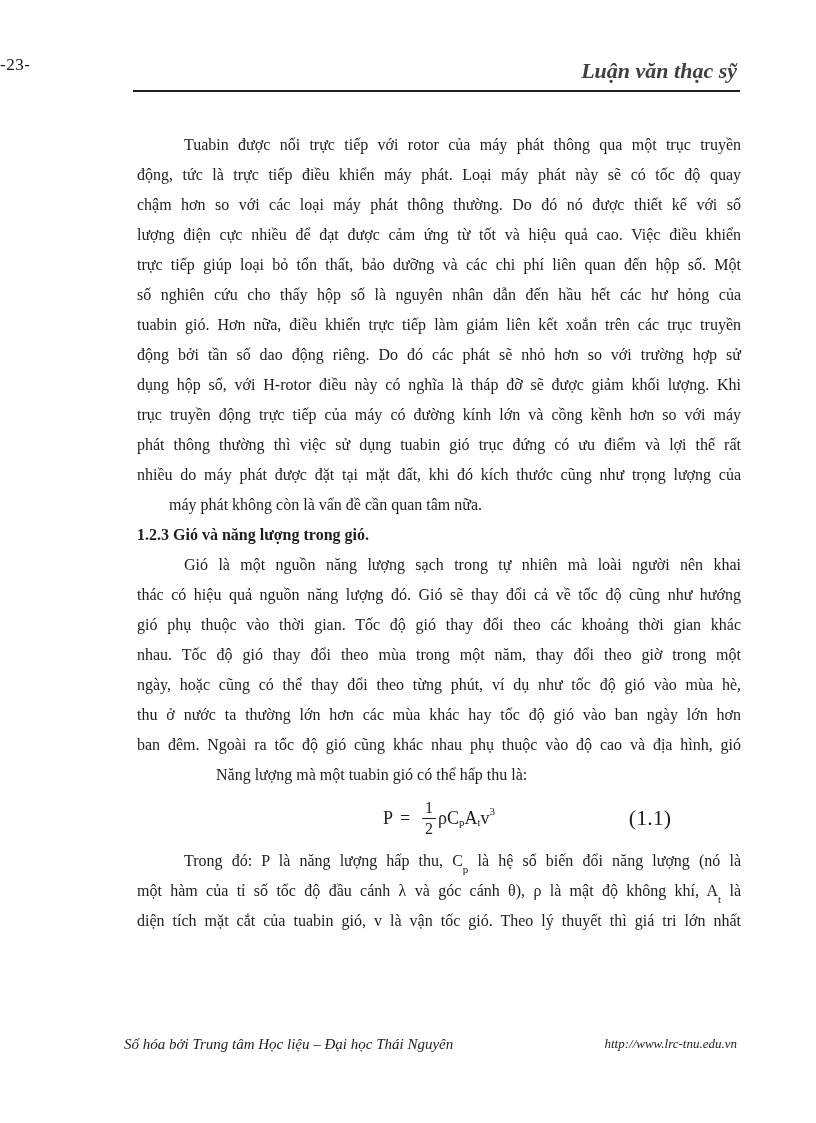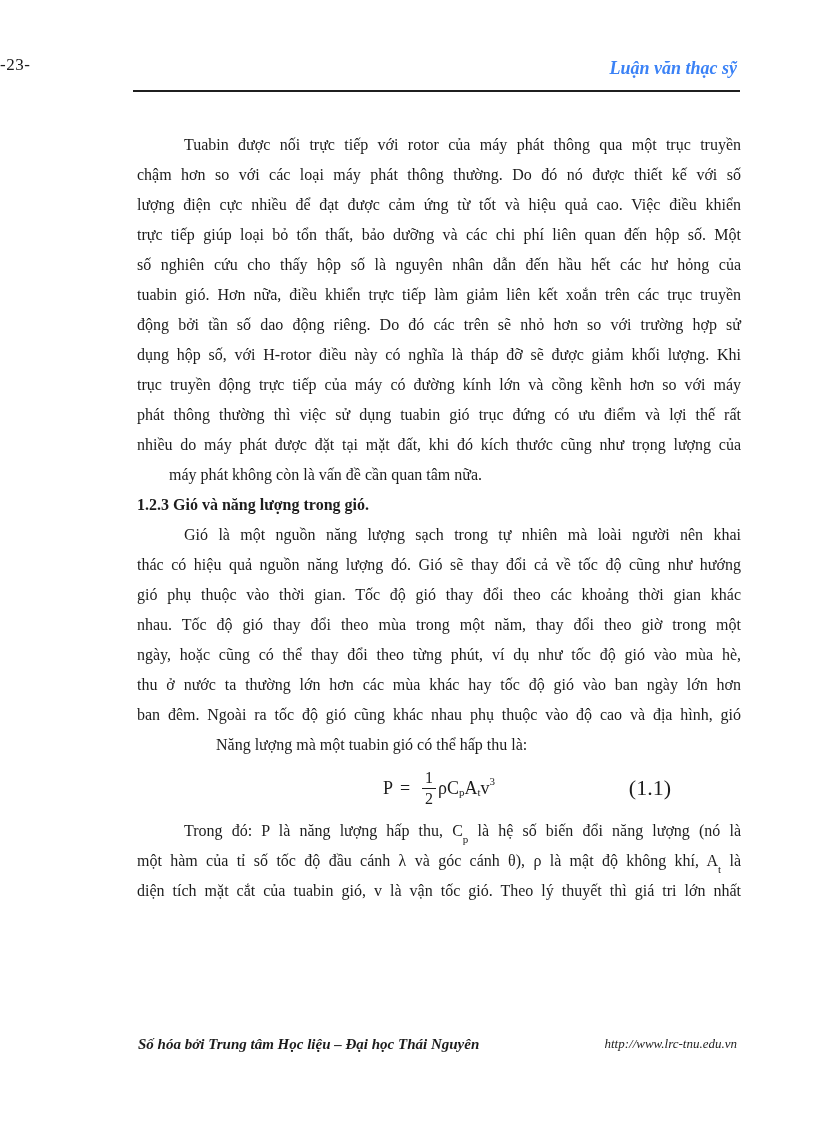--- a/index.html
+++ b/index.html
@@ -13,22 +13,22 @@
     color: #1c1c1c;
     overflow: hidden;
   }
   
   .hdr-num {
     position: absolute; top: 55px; left: 0; width: 100%;
     text-align: left; font-size: 17px; letter-spacing: 0.5px;
   }
   .hdr-title {
     position: absolute; top: 58px; right: 79px;
-    font-size: 18px; font-weight: bold; font-style: italic;
-    color: #3b82f6;
+    font-size: 22px; font-weight: bold; font-style: italic;
+    color: #404040;
   }
   .hdr-rule {
     position: absolute; top: 90px; left: 133px; right: 76px;
     border-top: 2px solid #1f1f1f;
   }
   
   .content {
     position: absolute; left: 137px; top: 130px; width: 604px;
     font-size: 16px; line-height: 30px;
   }
@@ -51,47 +51,48 @@
   .frac .den { padding-top: 1px; }
   .f-eq { margin: 0 7px; }
   .f-sub { font-size: 11px; position: relative; top: 4px; }
   .f-sup { font-size: 11px; position: relative; top: -7px; }
   .eq-num {
     position: absolute; right: 70px; top: 50%;
     transform: translateY(-50%); font-size: 22px;
   }
   
   .ftr-left {
-    position: absolute; left: 138px; top: 1036px;
-    font-style: italic; font-size: 15px; font-weight: bold;
+    position: absolute; left: 124px; top: 1036px;
+    font-style: italic; font-size: 15px;
   }
   .ftr-right {
     position: absolute; right: 79px; top: 1036px;
     font-style: italic; font-size: 13px;
   }
 </style>
 </head>
 <body>
 
 <div class="page">
 
   <div class="hdr-num">-23-</div>
   <div class="hdr-title">Luận văn thạc sỹ</div>
   <div class="hdr-rule"></div>
 
   <div class="content">
 
     <div>
       <div class="ln ind">Tuabin được nối trực tiếp với rotor của máy phát thông qua một trục truyền</div>
+      <div class="ln">động, tức là trực tiếp điều khiển máy phát. Loại máy phát này sẽ có tốc độ quay</div>
       <div class="ln">chậm hơn so với các loại máy phát thông thường. Do đó nó được thiết kế với số</div>
       <div class="ln">lượng điện cực nhiều để đạt được cảm ứng từ tốt và hiệu quả cao. Việc điều khiển</div>
       <div class="ln">trực tiếp giúp loại bỏ tổn thất, bảo dưỡng và các chi phí liên quan đến hộp số. Một</div>
       <div class="ln">số nghiên cứu cho thấy hộp số là nguyên nhân dẫn đến hầu hết các hư hỏng của</div>
       <div class="ln">tuabin gió. Hơn nữa, điều khiển trực tiếp làm giảm liên kết xoắn trên các trục truyền</div>
-      <div class="ln">động bởi tần số dao động riêng. Do đó các trên sẽ nhỏ hơn so với trường hợp sử</div>
+      <div class="ln">động bởi tần số dao động riêng. Do đó các phát sẽ nhỏ hơn so với trường hợp sử</div>
       <div class="ln">dụng hộp số, với H-rotor điều này có nghĩa là tháp đỡ sẽ được giảm khối lượng. Khi</div>
       <div class="ln">trục truyền động trực tiếp của máy có đường kính lớn và cồng kềnh hơn so với máy</div>
       <div class="ln">phát thông thường thì việc sử dụng tuabin gió trục đứng có ưu điểm và lợi thế rất</div>
       <div class="ln">nhiều do máy phát được đặt tại mặt đất, khi đó kích thước cũng như trọng lượng của</div>
       <div class="ln last">máy phát không còn là vấn đề cần quan tâm nữa.</div>
     </div>
 
     <div class="ln heading">1.2.3 Gió và năng lượng trong gió.</div>
 
     <div>

